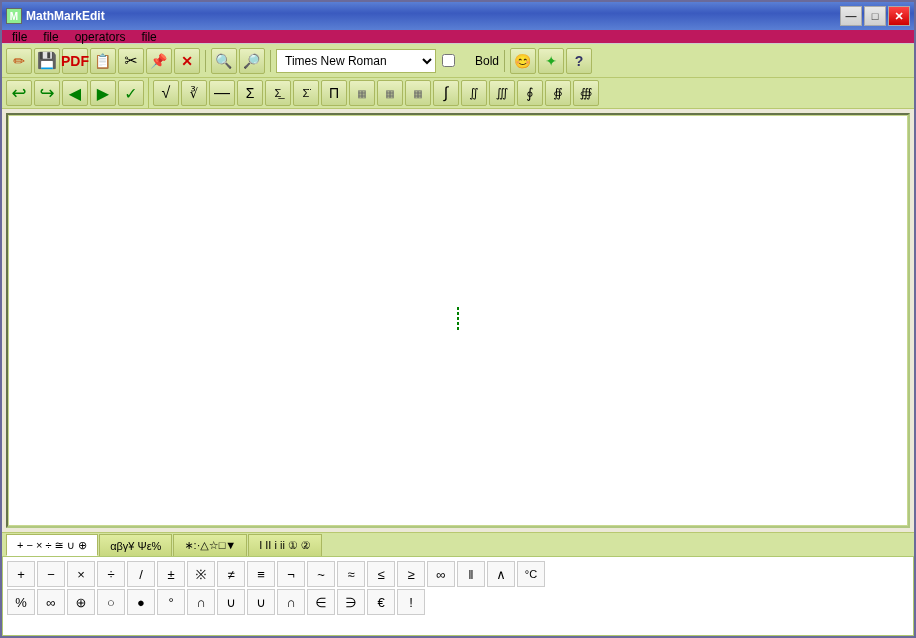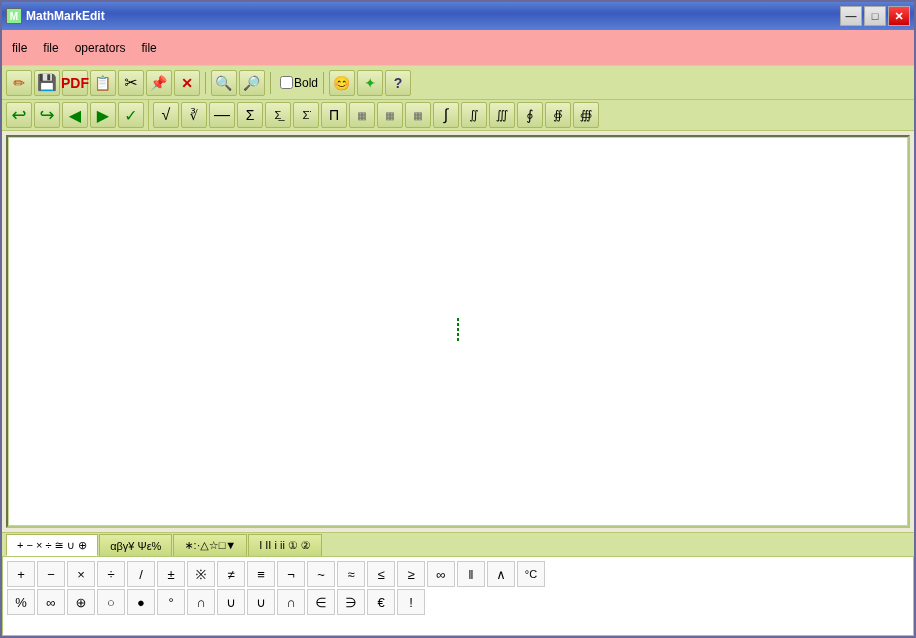--- a/index.html
+++ b/index.html
@@ -56,22 +56,22 @@
       background: linear-gradient(to bottom, #e8e8e8, #d0d0d0);
       cursor: pointer;
       display: flex;
       align-items: center;
       justify-content: center;
       font-size: 11px;
       color: #333;
     }
     .title-btn.close { background: linear-gradient(to bottom, #f44, #c00); color: white; }
     .menu-bar {
-      background: #fca5a5;
-      height: 36px;
+      background: #be185d;
+      height: 14px;
       display: flex;
       align-items: center;
       border-bottom: 1px solid #ccc;
       padding: 0 2px;
     }
     .menu-item {
       padding: 2px 8px;
       cursor: pointer;
       font-size: 12px;
       color: #000;
@@ -107,21 +107,21 @@
       width: 160px;
       height: 24px;
       font-size: 12px;
       border: 1px solid #aab860;
       background: white;
       padding: 0 4px;
     }
     .bold-checkbox-area {
       display: flex;
       align-items: center;
-      gap: 1px;
+      gap: 20px;
       font-size: 12px;
       margin-left: 4px;
     }
     .math-btn {
       width: 26px;
       height: 26px;
       border: 1px solid #aab860;
       background: linear-gradient(to bottom, #e8f0c0, #c8d890);
       cursor: pointer;
       display: flex;
@@ -232,20 +232,25 @@
     <div class="tb-btn" title="Save" style="font-size:16px;">💾</div>
     <div class="tb-btn" title="PDF" style="color:#c00;font-size:14px;font-weight:bold;">PDF</div>
     <div class="tb-btn" title="Copy">📋</div>
     <div class="tb-btn" title="Cut" style="font-size:16px;">✂</div>
     <div class="tb-btn" title="Paste">📌</div>
     <div class="tb-btn" title="Delete" style="color:#cc0000;font-weight:bold;">✕</div>
     <div class="tb-separator"></div>
     <div class="tb-btn" title="Zoom In">🔍</div>
     <div class="tb-btn" title="Zoom Out">🔎</div>
     <div class="tb-separator"></div>
+    <select class="font-select">
+      <option>Times New Roman</option>
+      <option>Arial</option>
+      <option>Courier New</option>
+    </select>
     <div class="bold-checkbox-area">
       <input type="checkbox" style="">
       <span>Bold</span>
     </div>
     <div class="tb-separator"></div>
     <div class="tb-btn" title="Smiley">😊</div>
     <div class="tb-btn" title="Star" style="color:#22aa22;">✦</div>
     <div class="tb-btn" title="Help" style="font-weight:bold;color:#336;">?</div>
   </div>
 

